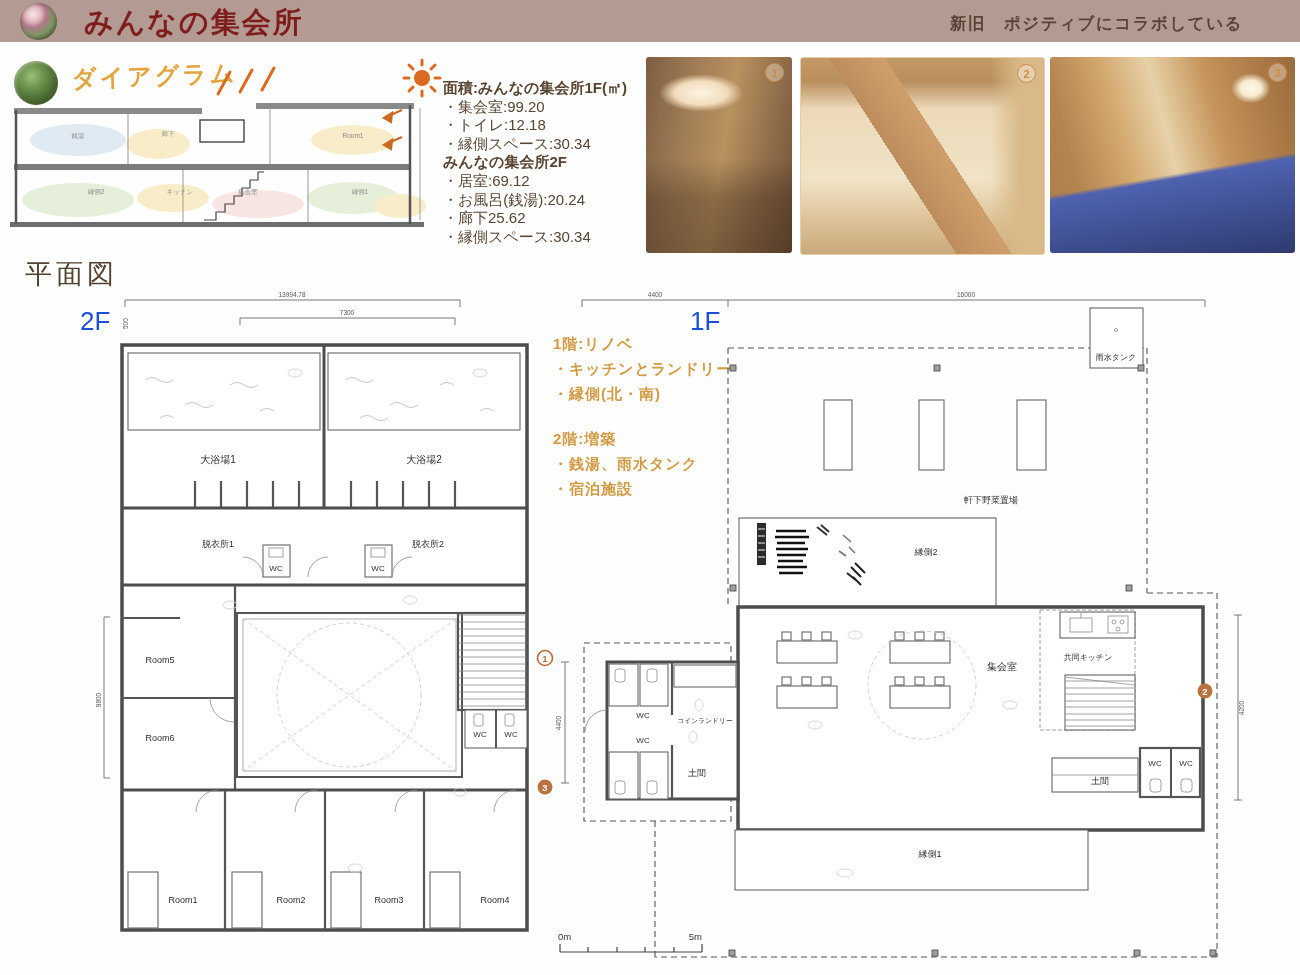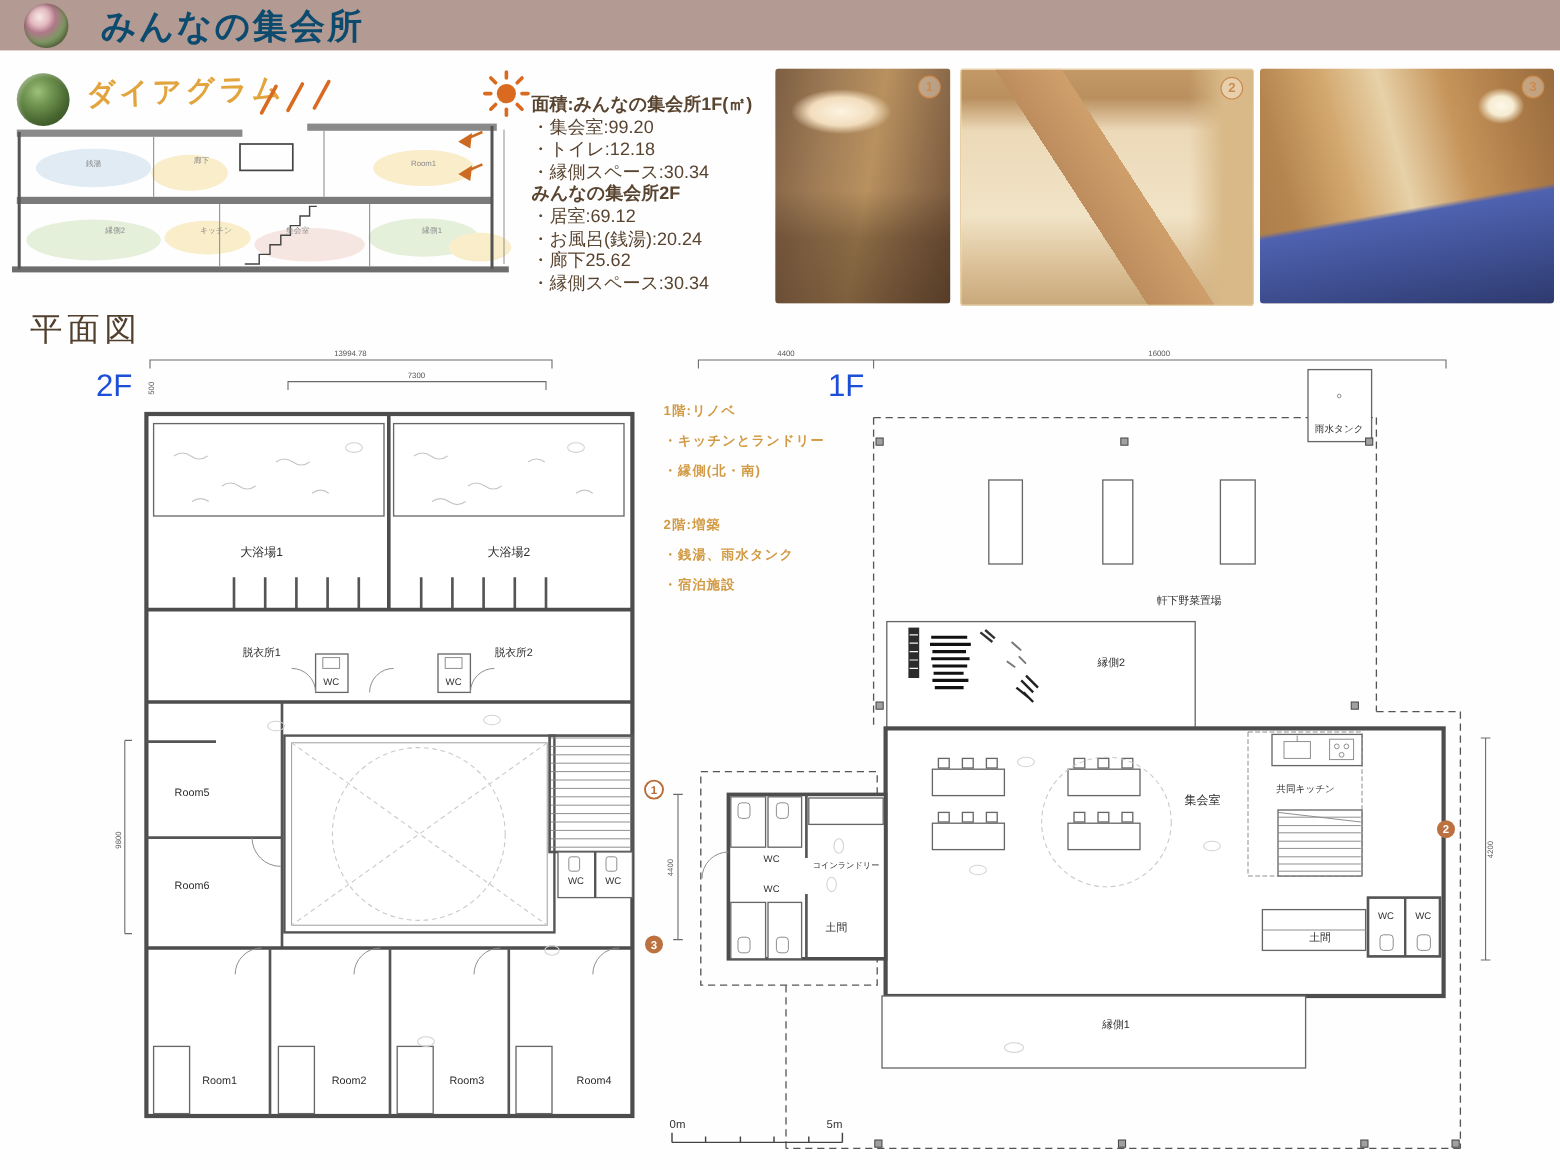--- a/index.html
+++ b/index.html
@@ -3,21 +3,21 @@
 <meta charset="utf-8">
 <style>
   html,body{margin:0;padding:0;background:#fff;}
   .page{position:relative;width:1300px;height:975px;background:#fefefe;overflow:hidden;
         font-family:"Liberation Sans",sans-serif;}
   
   .header{position:absolute;left:0;top:0;width:1300px;height:42px;background:#b39a93;}
   .logo{position:absolute;left:20px;top:3px;width:37px;height:37px;border-radius:50%;
         background:radial-gradient(circle at 35% 30%, #f6e9e4 0%, #e3b9c0 22%, #b0788a 38%, #7e9763 60%, #57693f 80%, #3c4a2c 100%);
         box-shadow:inset 0 0 4px rgba(60,40,30,.5);}
-  .title{position:absolute;left:84px;top:3px;font-size:29px;font-weight:bold;color:#0c4a6e;letter-spacing:2px;}
+  .title{position:absolute;left:84px;top:3px;font-size:29px;font-weight:bold;color:#7f1d1d;letter-spacing:2px;}
   .tagline{position:absolute;right:57px;top:13px;font-size:16.5px;color:#5c4336;letter-spacing:1.5px;font-weight:bold;}
   
   .thumb-green{position:absolute;left:14px;top:61px;width:44px;height:44px;border-radius:50%;
         background:radial-gradient(circle at 40% 35%, #9dc07a 0%, #6f9450 30%, #47652f 65%, #2f4420 100%);
         box-shadow:inset 2px 2px 3px rgba(255,255,255,.3);}
   .diagram-heading{position:absolute;left:72px;top:60px;font-size:24px;font-weight:bold;color:#e2a43c;
         letter-spacing:3px;transform:rotate(-2deg);}
   .diagram-svg{position:absolute;left:8px;top:64px;}
   .sun-svg{position:absolute;left:402px;top:58px;}
   
@@ -41,21 +41,21 @@
       linear-gradient(170deg, rgba(0,0,0,0) 58%, #4f62b0 60%, #3c4c8d 82%, #2e3a6e 100%),
       linear-gradient(75deg, #a97c49 0%, #b5854f 16%, #d3a86f 34%, #e7d1a8 50%, #c6955c 68%, #ad7c48 85%, #996c3e 100%);}
   .badge{position:absolute;top:6px;right:8px;width:17px;height:17px;border-radius:50%;
         border:1.5px solid #cf8b4e;color:#cf8b4e;font-size:11px;font-weight:bold;
         display:flex;align-items:center;justify-content:center;background:rgba(255,252,245,.35);}
   
   .plans-heading{position:absolute;left:25px;top:256px;font-size:27px;font-weight:normal;color:#52402e;letter-spacing:4px;}
   .floor-label{position:absolute;font-size:26px;color:#1d4ed8;}
   .f2-label{left:80px;top:306px;}
   .f1-label{left:690px;top:306px;}
-  .notes{position:absolute;left:553px;top:331px;width:195px;font-size:11px;font-weight:bold;
+  .notes{position:absolute;left:553px;top:331px;width:195px;font-size:15px;font-weight:bold;
          color:#d19a43;line-height:25px;letter-spacing:1px;}
   .notes .gap{height:20px;}
   .plan-svg{position:absolute;}
   .f2-svg{left:90px;top:285px;}
   .f1-svg{left:555px;top:285px;}
   
   svg text{font-family:"Liberation Sans",sans-serif;}
   .w4{fill:#fff;stroke:#4d4d4d;stroke-width:3.5;}
   .w3{fill:#fff;stroke:#4d4d4d;stroke-width:3;}
   .w2{fill:none;stroke:#555;stroke-width:2.2;}
@@ -80,20 +80,21 @@
   .sun-ray{stroke:#d96a1f;stroke-width:3;stroke-linecap:round;}
 </style>
 </head>
 <body>
 
 <div class="page">
 
   <div class="header">
     <div class="logo"></div>
     <div class="title">みんなの集会所</div>
+    <div class="tagline">新旧　ポジティブにコラボしている</div>
   </div>
 
   <div class="thumb-green"></div>
   <div class="diagram-heading">ダイアグラム</div>
 
   <svg class="diagram-svg" width="430" height="192" viewBox="0 0 430 192">
     <g>
       <line class="sun-ray" x1="222" y1="8" x2="210" y2="30"></line>
       <line class="sun-ray" x1="244" y1="6" x2="232" y2="28"></line>
       <line class="sun-ray" x1="266" y1="4" x2="254" y2="26"></line>

